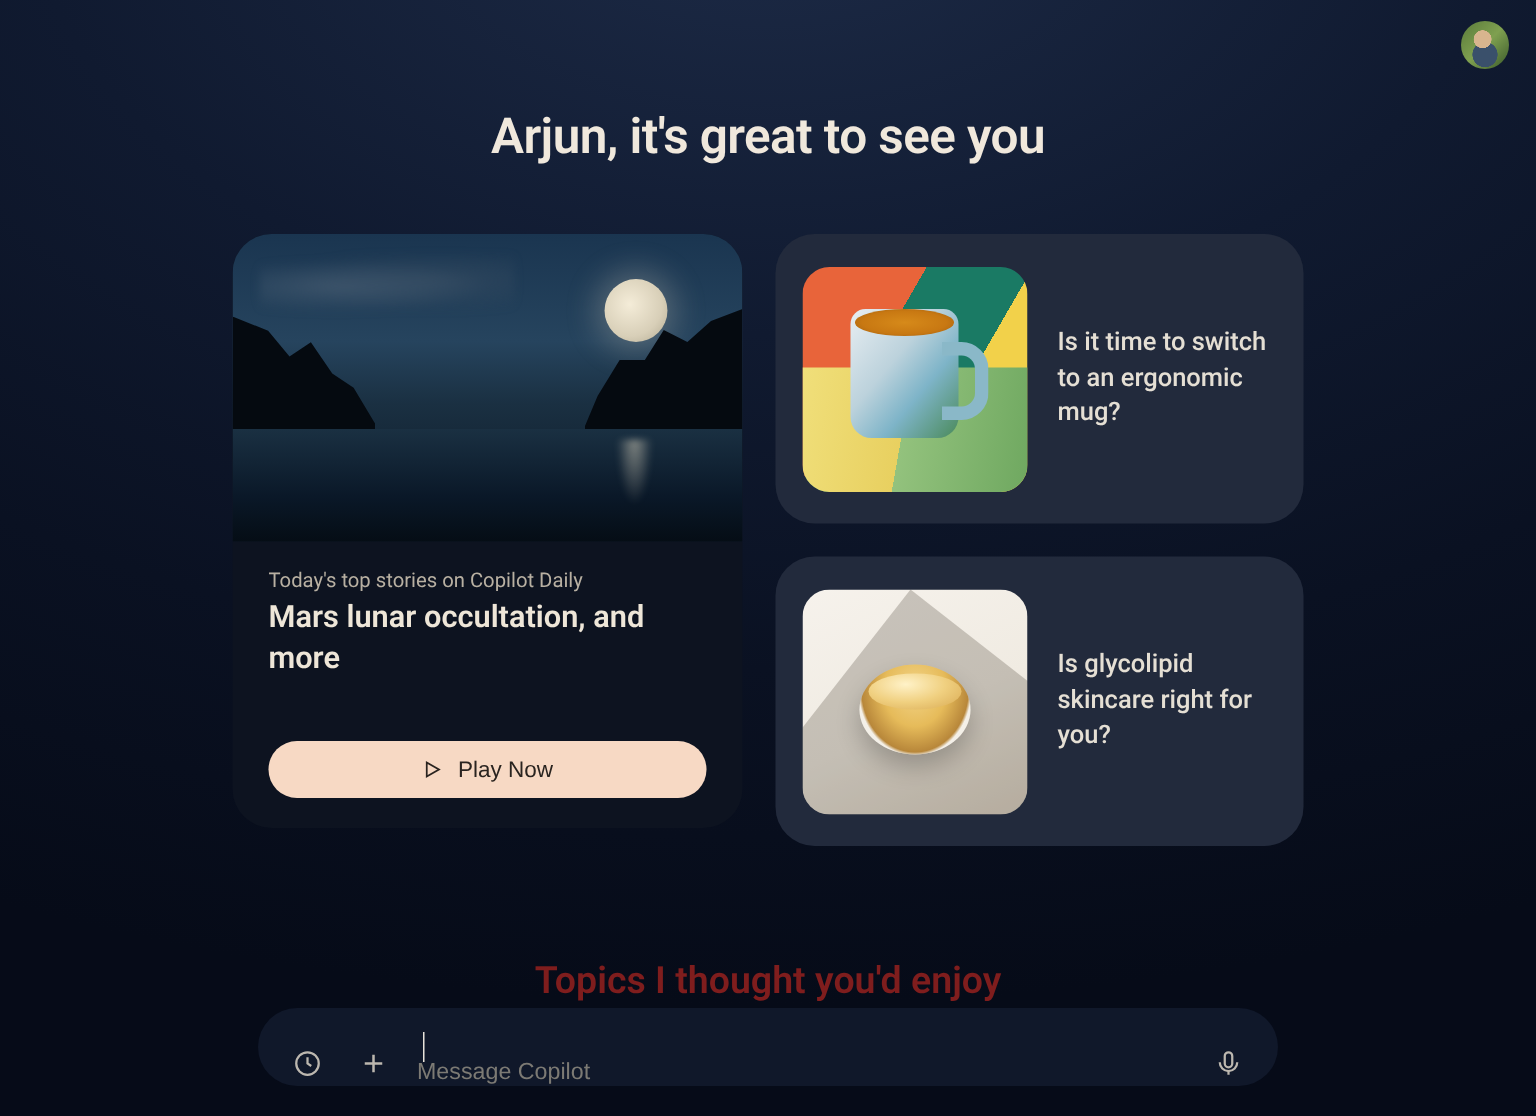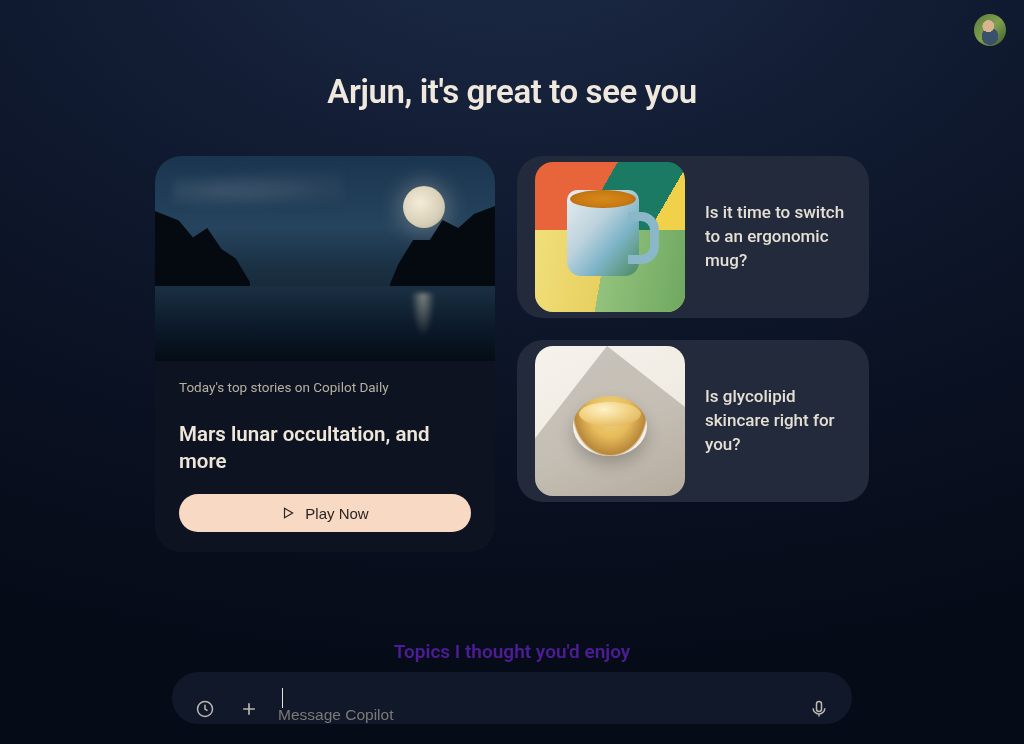--- a/index.html
+++ b/index.html
@@ -65,35 +65,35 @@
     filter: blur(2px);
   }
   .cloud {
     position:absolute; top:14px; left:18px; width:170px; height:42px;
     background: radial-gradient(ellipse at 30% 50%, rgba(80,100,120,0.55), transparent 60%),
                 radial-gradient(ellipse at 70% 40%, rgba(60,80,100,0.5), transparent 60%);
     filter: blur(3px);
   }
 
   .daily-text { padding: 18px 24px 20px; display:flex; flex-direction:column; flex:1; }
-  .kicker { font-size: 13.5px; color: #b8b0a2; margin-bottom: 26px; }
+  .kicker { font-size: 13.5px; color: #b8b0a2; margin-bottom: 4px; }
   .headline { font-size: 20.5px; font-weight: 600; color: #eee6d8; line-height: 1.3; }
   .play-btn {
     margin-top: auto; width: 100%; height: 38px;
     background: #f7d9c4; color: #2a2420; border: none; border-radius: 23px;
     font-size: 15px; font-weight: 500;
     display:flex; align-items:center; justify-content:center; gap:10px;
     cursor:pointer;
     text-align:right;
   }
   .play-btn svg { width:14px; height:14px; }
 
   .right { display:flex; flex-direction:column; gap:22px; }
   .sugg {
-    width: 352px; height: 162px;
+    width: 352px; height: 193px;
     background: #222a3c; border-radius: 26px;
     display:flex; align-items:center; gap:20px;
     padding: 18px; cursor:pointer;
   }
   .sugg-img { width: 150px; height: 150px; border-radius: 18px; flex-shrink:0; overflow:hidden; position:relative; }
   .sugg-text { font-size: 17px; color: #e5dfd4; line-height:1.4; font-weight:500; }
 
   
   .mug-scene { width:100%; height:100%;
     background: linear-gradient(120deg, #e8643a 0%, #e8643a 35%, #1a7a64 35%, #1a7a64 65%, #f2d14a 65%);
@@ -126,21 +126,21 @@
     border-radius: 50%;
     box-shadow: 0 8px 16px rgba(0,0,0,0.22);
   }
   .jar::after { content:""; position:absolute; left:6px; right:6px; top:6px; height:24px;
     background: radial-gradient(ellipse at 40% 30%, #fff2c8 0%, #f0d080 50%, #d8a850 100%);
     border-radius: 50%;
   }
 
   .topics-title {
     position:absolute; top:640px; left:50%; transform:translateX(-50%);
-    font-size: 19px; font-weight:600; color:#4c1d95;
+    font-size: 25px; font-weight:600; color:#7f1d1d;
     white-space: nowrap;
     text-align: right;
   }
 
   .composer {
     position:absolute; bottom:20px; left:50%; transform:translateX(-50%);
     width: 680px; height: 52px;
     background: #10182a; border-radius: 28px;
     display:flex; align-items:flex-end; padding: 0 18px; gap: 14px;
   }

